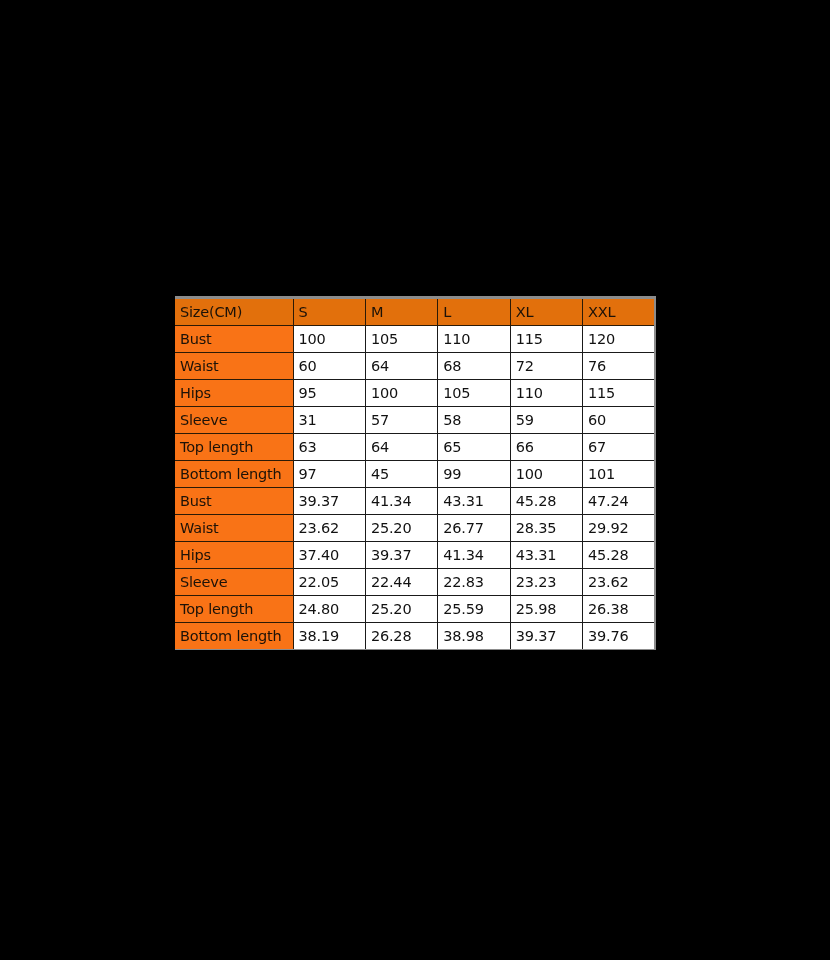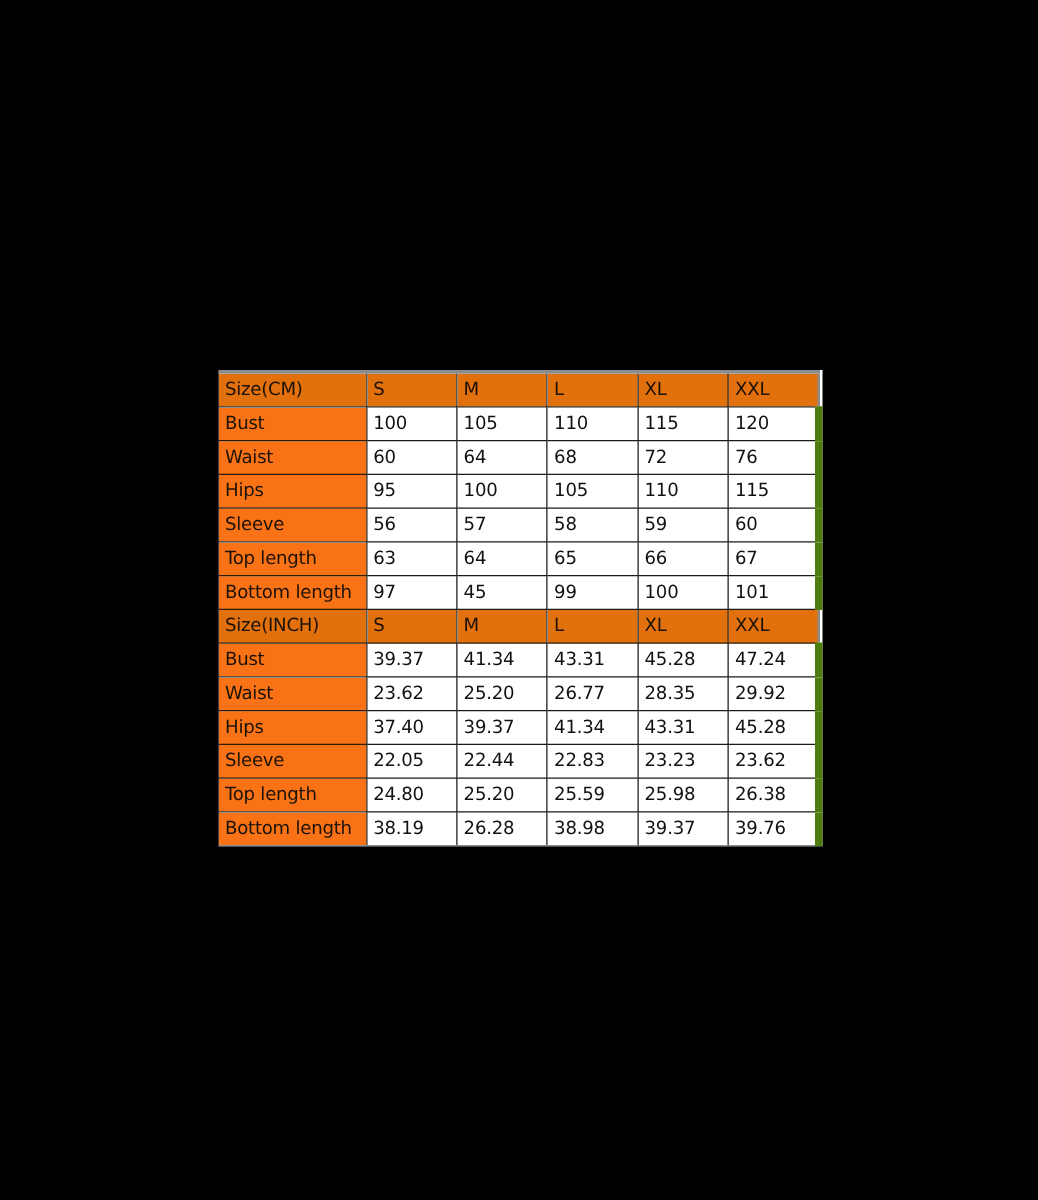--- a/index.html
+++ b/index.html
@@ -66,21 +66,21 @@
 
   table.size-chart tr.header-row td.label {
     border-right: 1px solid #2b1a06;
   }
 
   table.size-chart tr:last-child td {
     border-bottom: 1px solid #8c8c8c;
   }
 
   table.size-chart td:last-child {
-    border-right: 6px solid #4d7c0f;
+    border-right: 1px solid #4d7c0f;
   }
 </style>
 </head>
 <body>
 
 <div id="size-chart-wrap">
   <table class="size-chart">
     <colgroup>
       <col class="c-label">
       <col class="c-size">
@@ -122,21 +122,21 @@
         <td class="label">Hips</td>
         <td>95</td>
         <td>100</td>
         <td>105</td>
         <td>110</td>
         <td>115</td>
       </tr>
 
       <tr>
         <td class="label">Sleeve</td>
-        <td>56</td>
+        <td>31</td>
         <td>57</td>
         <td>58</td>
         <td>59</td>
         <td>60</td>
       </tr>
 
       <tr>
         <td class="label">Top length</td>
         <td>63</td>
         <td>64</td>
@@ -147,28 +147,20 @@
 
       <tr>
         <td class="label">Bottom length</td>
         <td>97</td>
         <td>45</td>
         <td>99</td>
         <td>100</td>
         <td>101</td>
       </tr>
 
-      <tr class="header-row">
-        <td class="label">Size(INCH)</td>
-        <td>S</td>
-        <td>M</td>
-        <td>L</td>
-        <td>XL</td>
-        <td>XXL</td>
-      </tr>
 
       <tr>
         <td class="label">Bust</td>
         <td>39.37</td>
         <td>41.34</td>
         <td>43.31</td>
         <td>45.28</td>
         <td>47.24</td>
       </tr>
 

